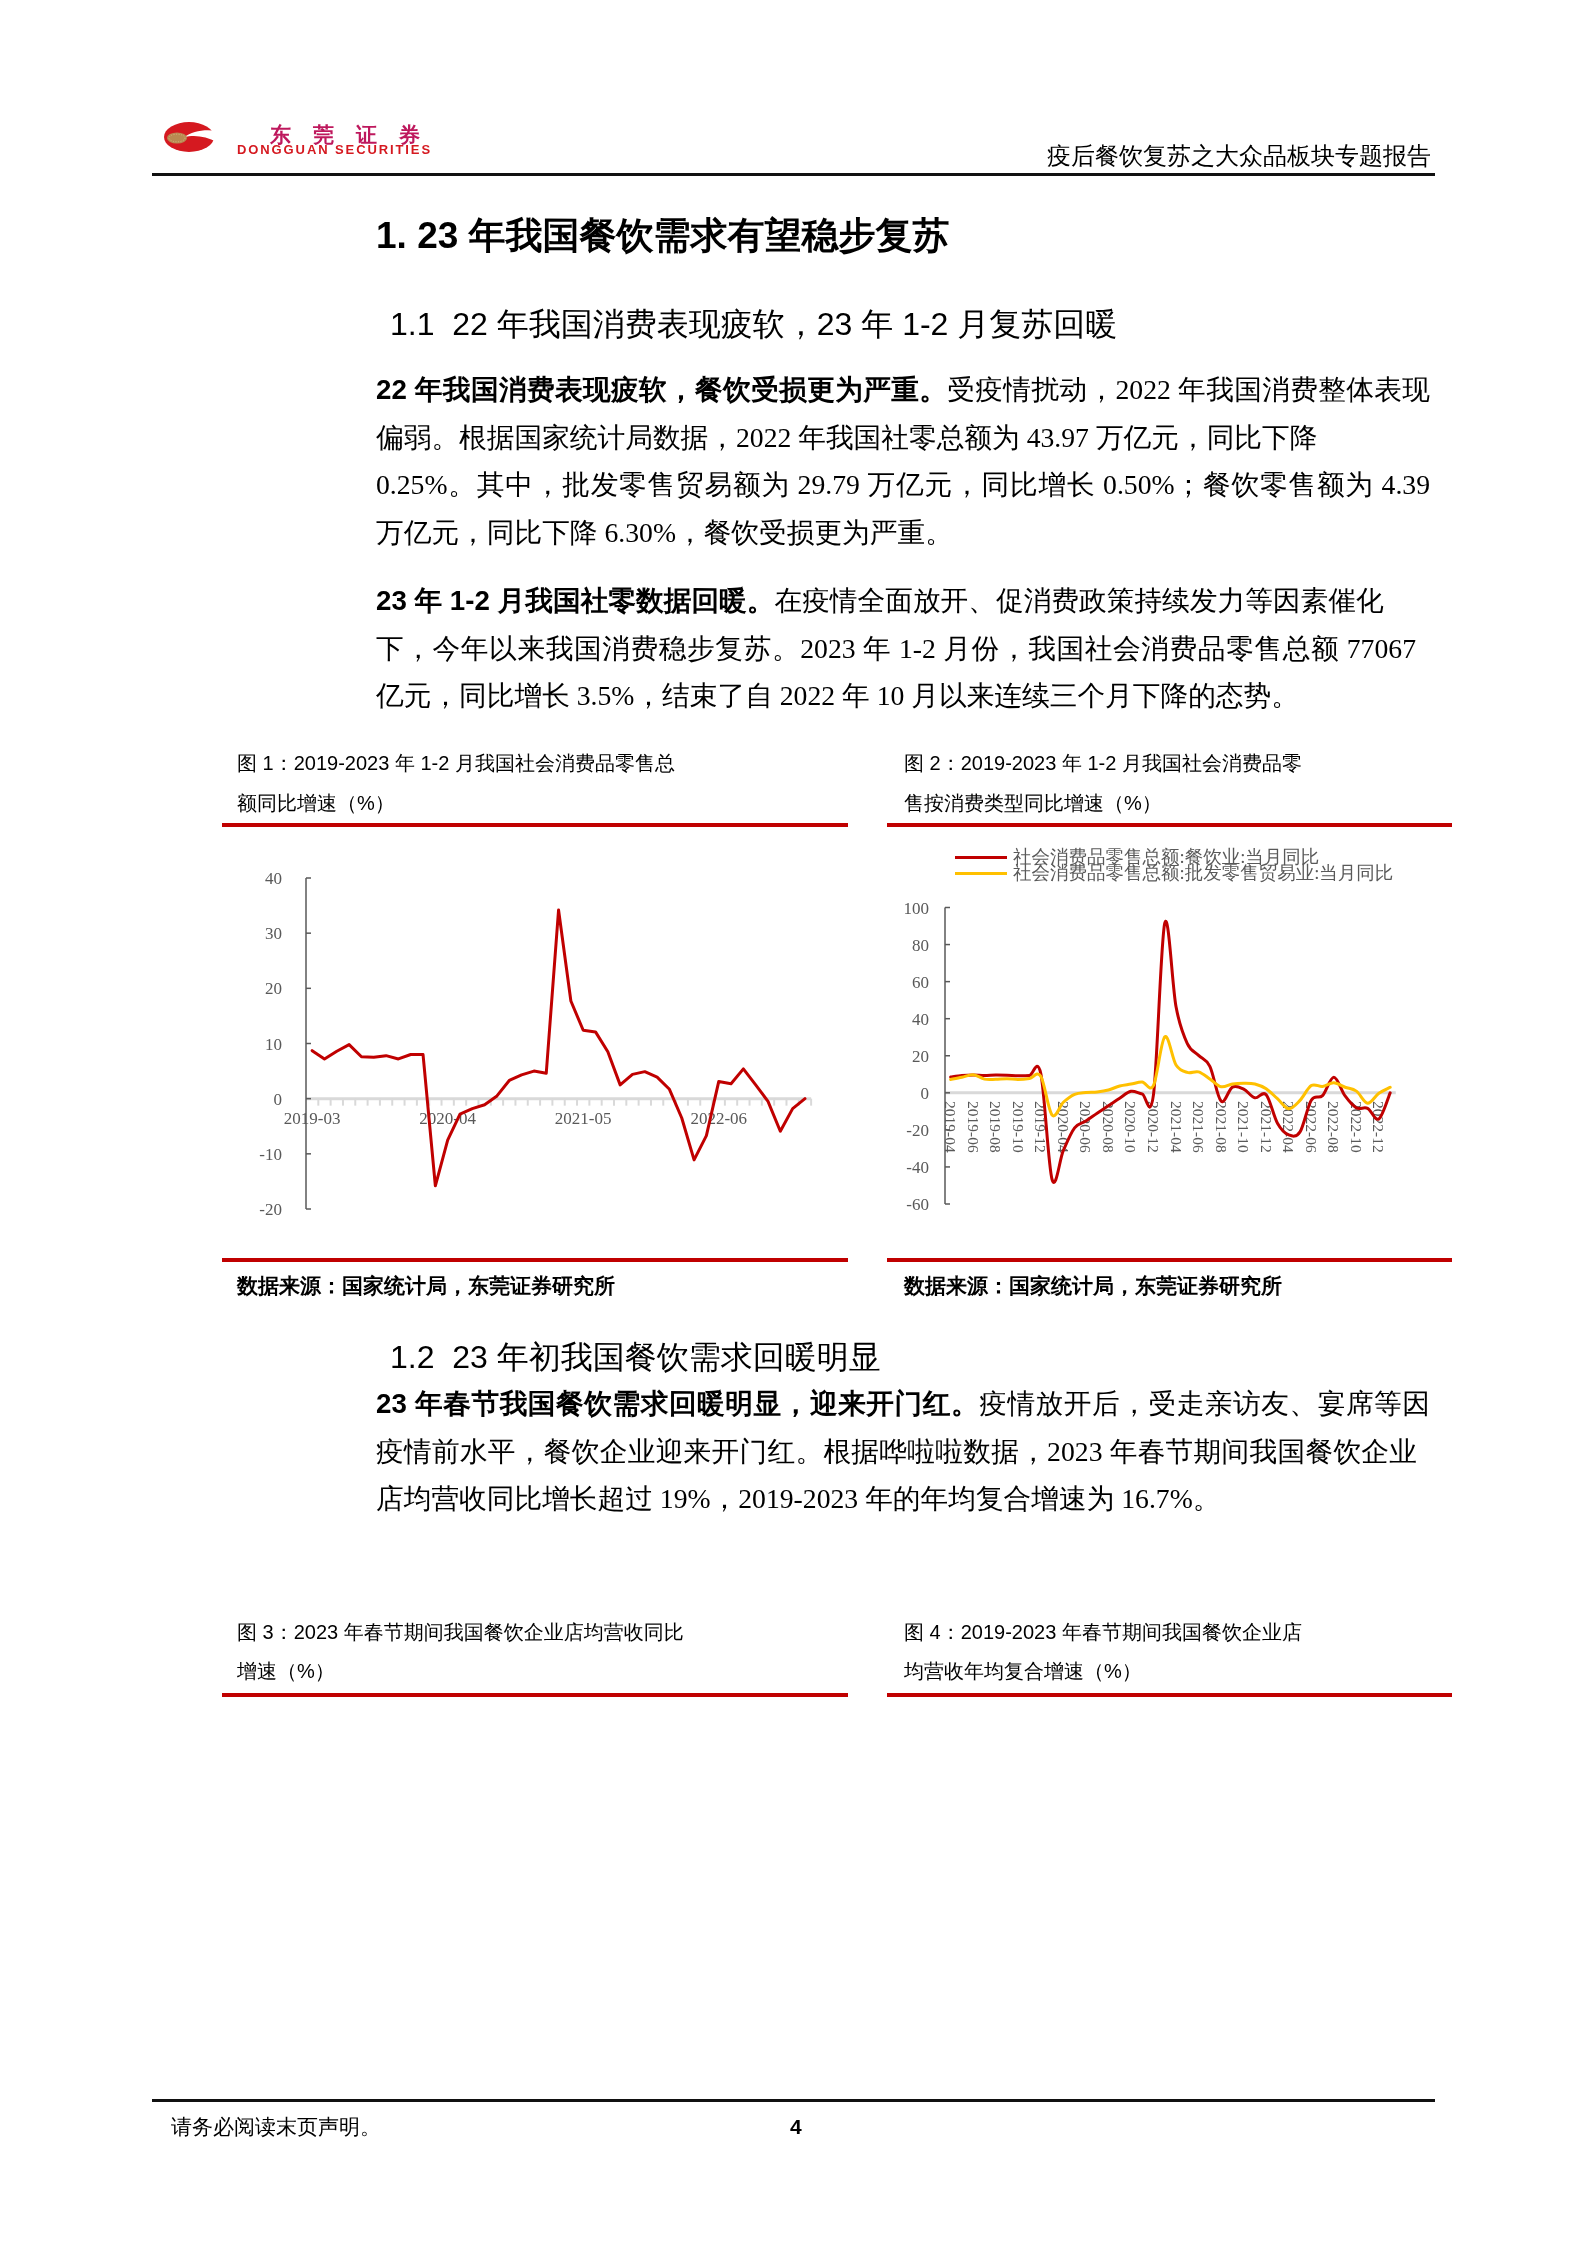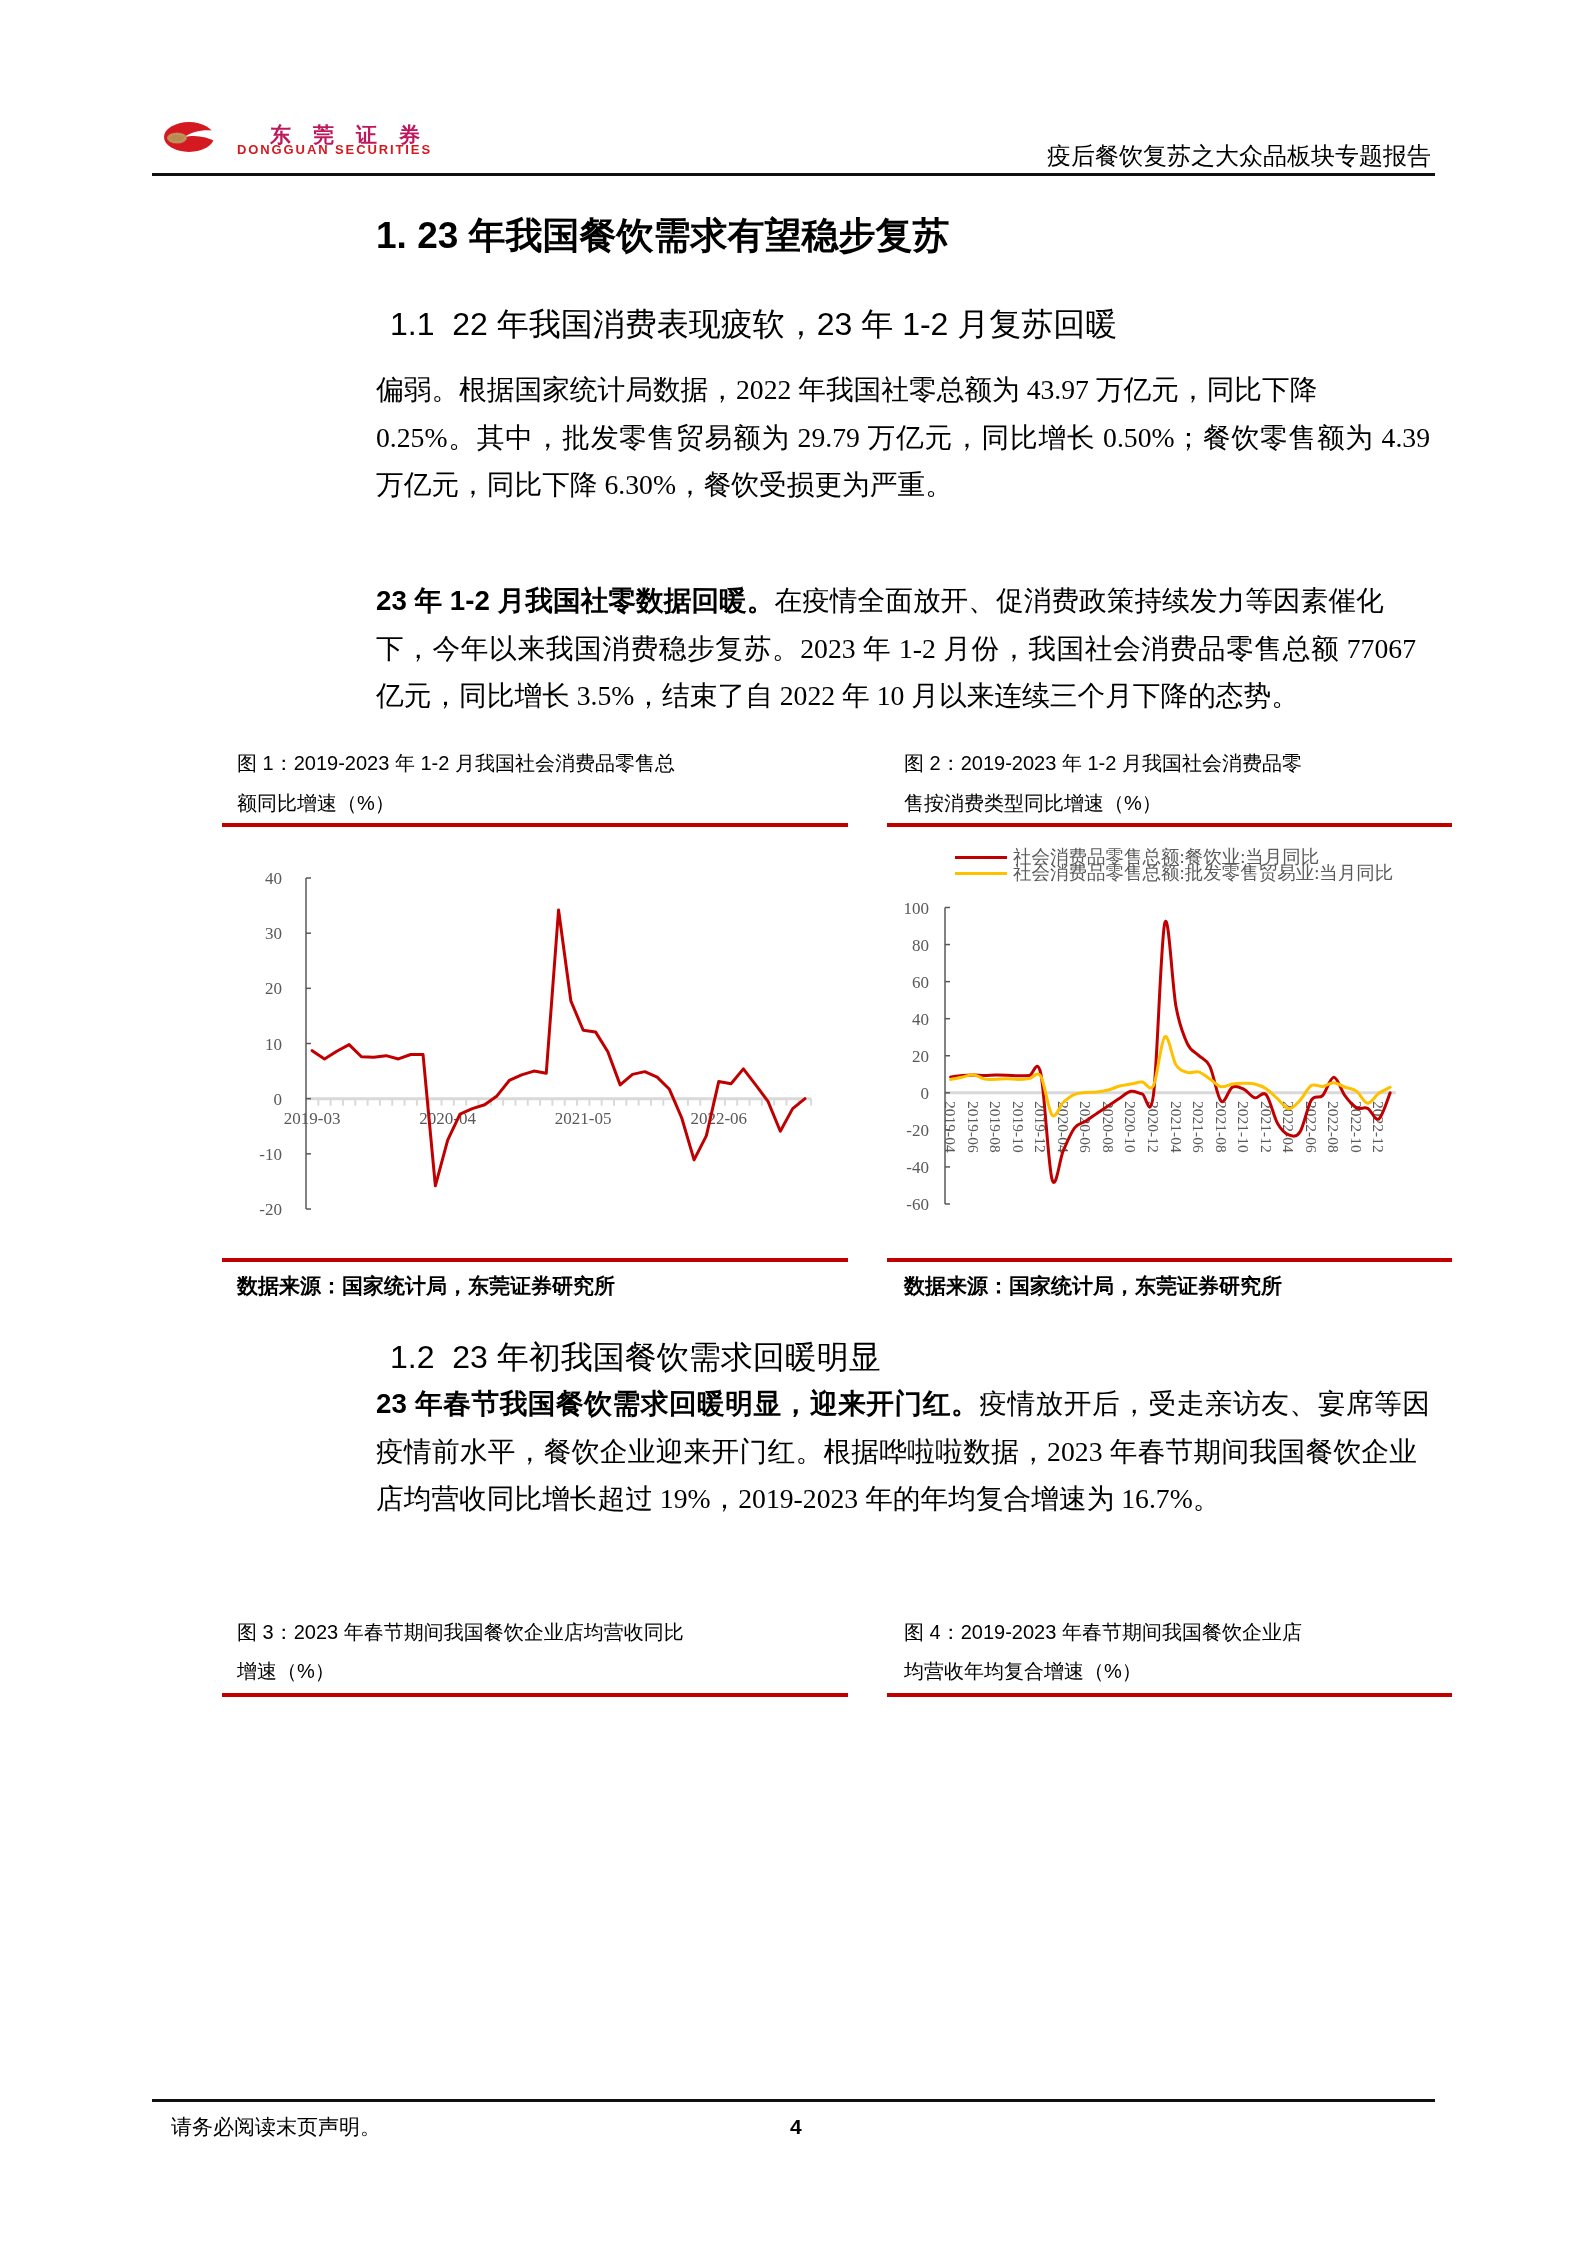--- a/index.html
+++ b/index.html
@@ -55,20 +55,21 @@
   </div>
   <div class="abs logo-cn">东莞证券</div>
   <div class="abs logo-en">DONGGUAN SECURITIES</div>
   <div class="abs report-title">疫后餐饮复苏之大众品板块专题报告</div>
   <div class="abs rule-black" style="left:152px;top:173px;width:1283px;"></div>
 
   <div class="abs h1">1. 23 年我国餐饮需求有望稳步复苏</div>
   <div class="abs h2" style="top:304px;">1.1  22 年我国消费表现疲软，23 年 1-2 月复苏回暖</div>
 
   <div class="abs para" style="top:366px;">
+    <div class="line full"><span class="lead">22 年我国消费表现疲软，餐饮受损更为严重。</span><span>受疫情扰动，2022 年我国消费整体表现</span></div>
     <div class="line">偏弱。根据国家统计局数据，2022 年我国社零总额为 43.97 万亿元，同比下降</div>
     <div class="line full">0.25%。其中，批发零售贸易额为 29.79 万亿元，同比增长 0.50%；餐饮零售额为 4.39</div>
     <div class="line">万亿元，同比下降 6.30%，餐饮受损更为严重。</div>
   </div>
 
   <div class="abs para" style="top:577px;">
     <div class="line"><span class="lead">23 年 1-2 月我国社零数据回暖。</span><span>在疫情全面放开、促消费政策持续发力等因素催化</span></div>
     <div class="line full" style="width:1040px;">下，今年以来我国消费稳步复苏。2023 年 1-2 月份，我国社会消费品零售总额 77067</div>
     <div class="line">亿元，同比增长 3.5%，结束了自 2022 年 10 月以来连续三个月下降的态势。</div>
   </div>

